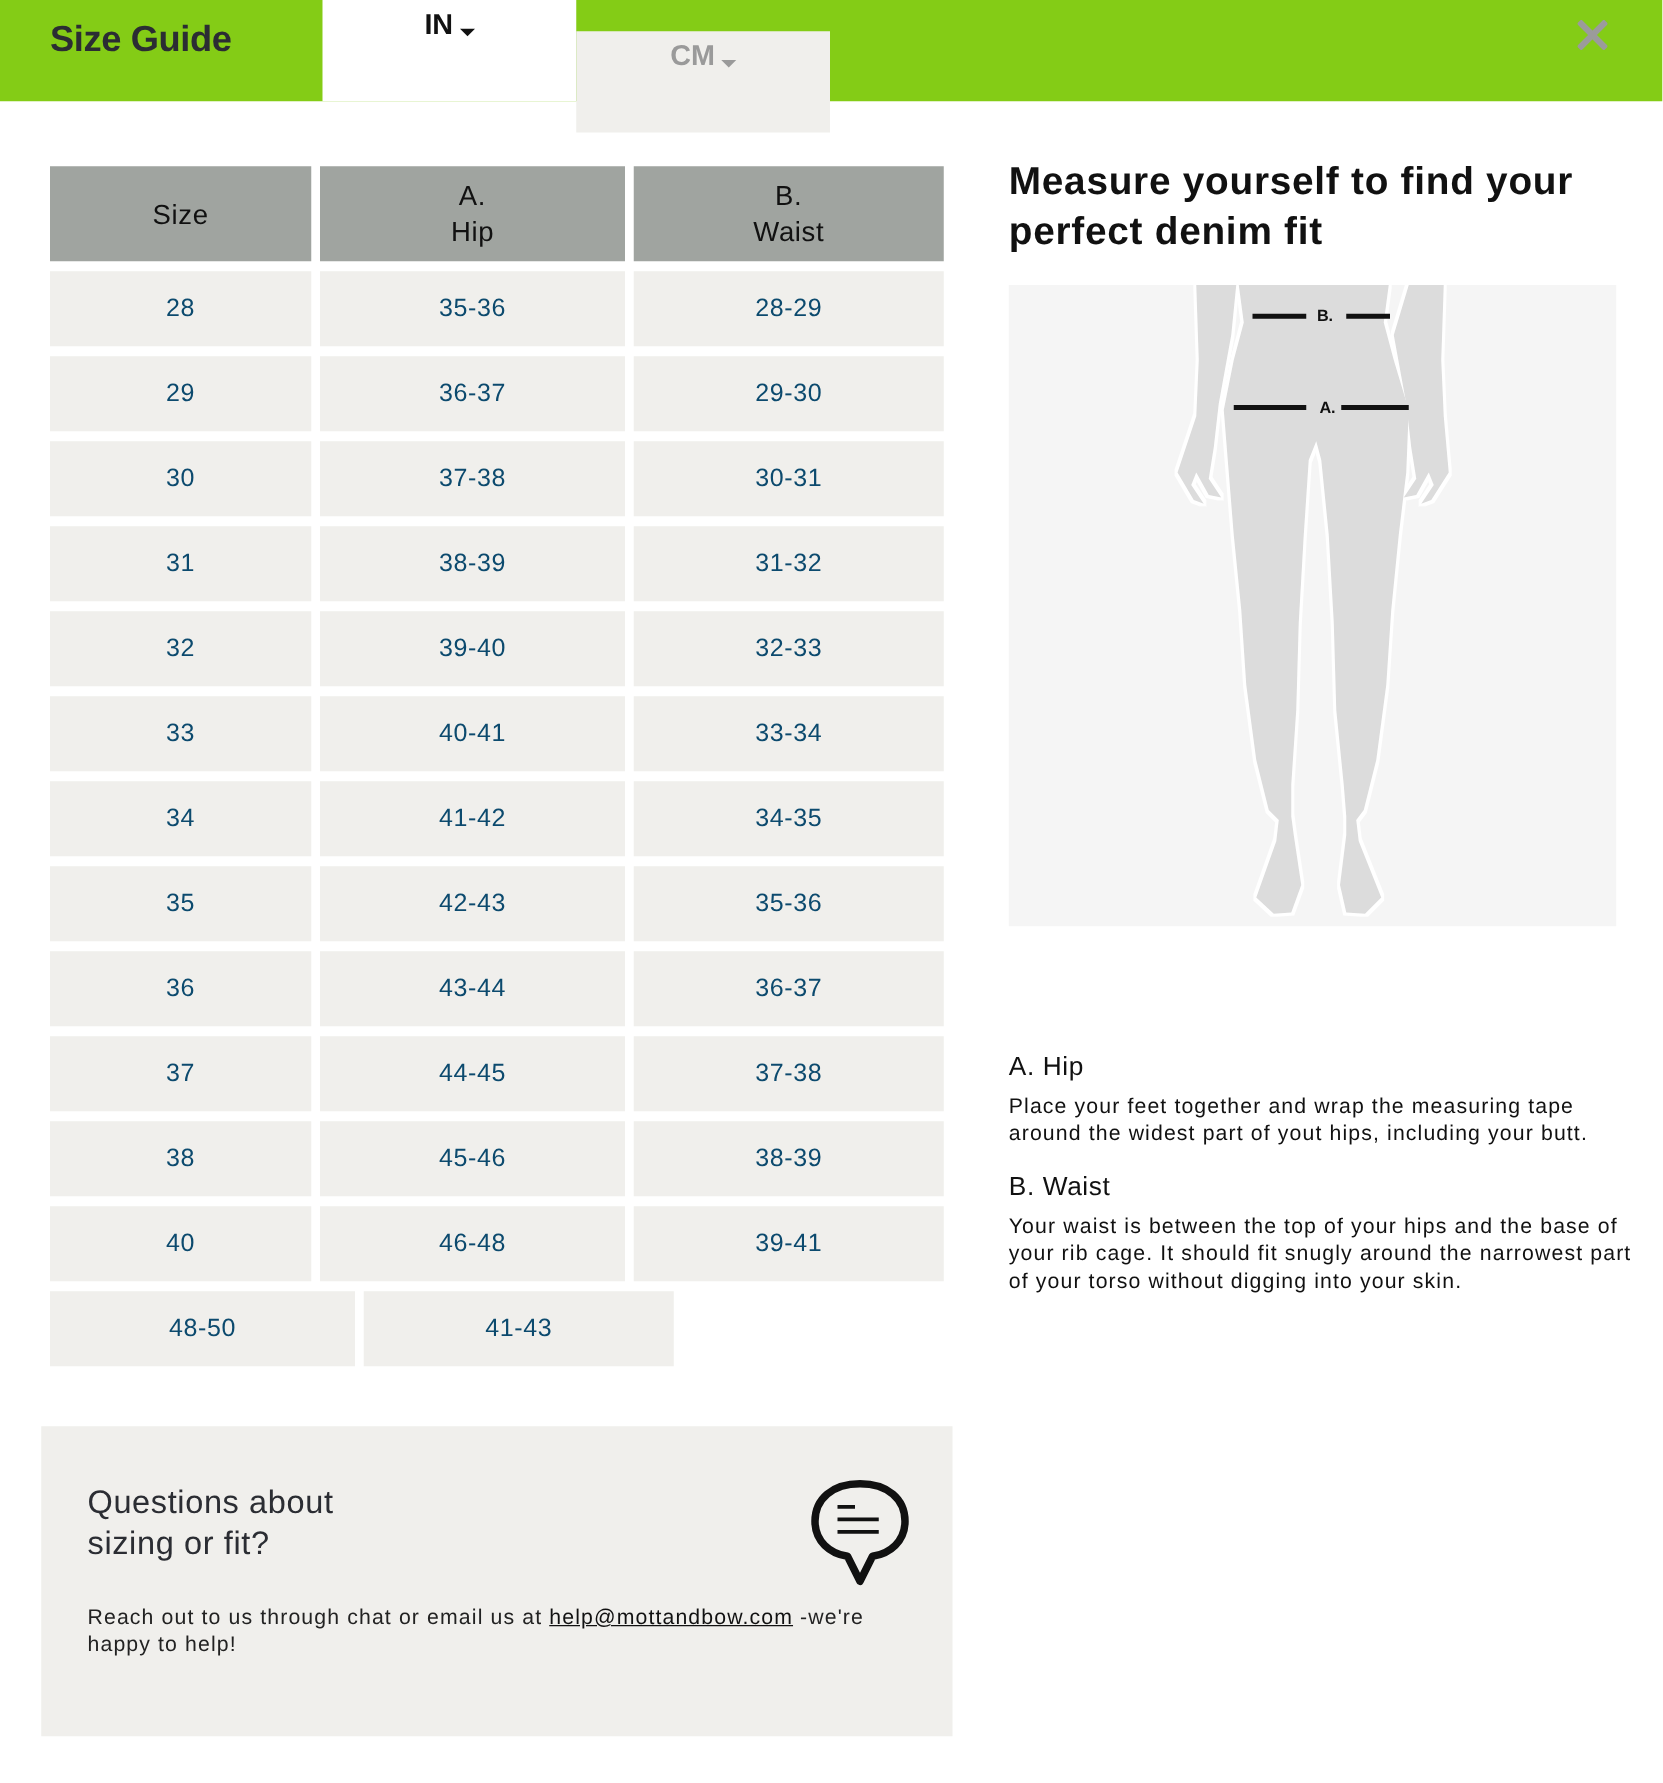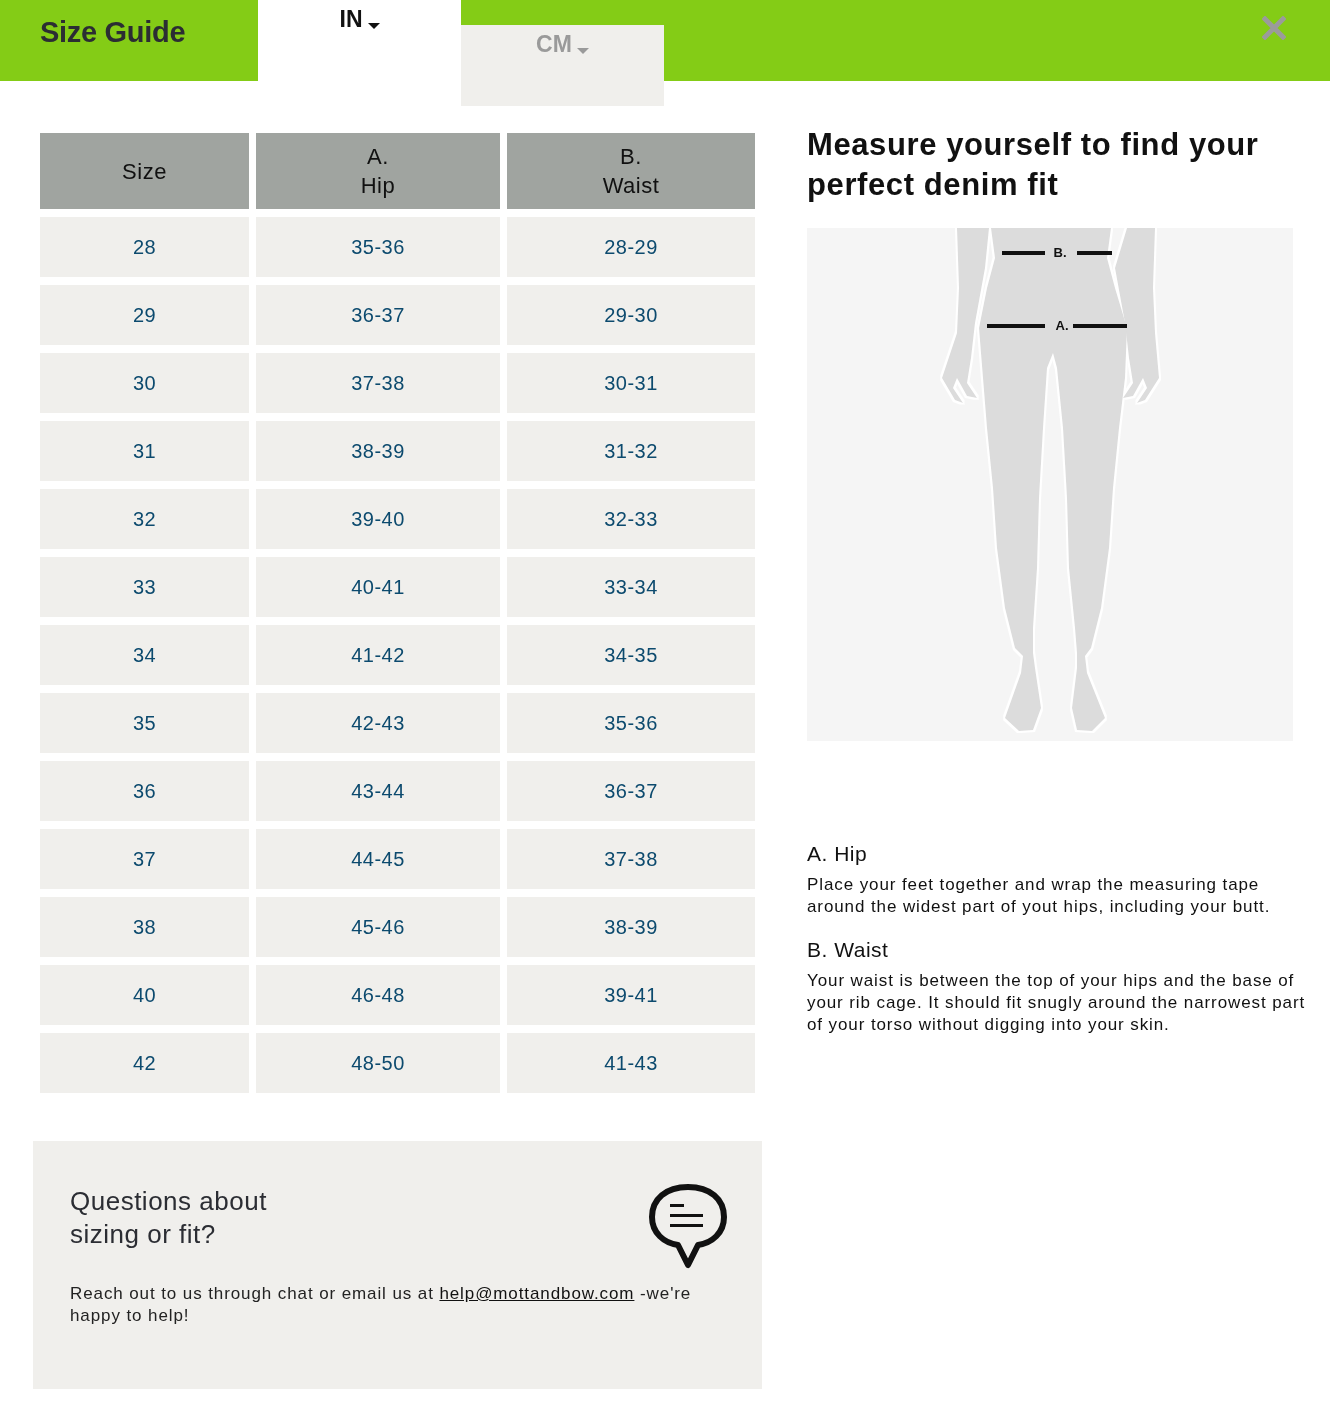--- a/index.html
+++ b/index.html
@@ -218,23 +218,20 @@
         </div>
     <div class="cell c2">
           <span>46-48</span>
         </div>
     <div class="cell c3">
           <span>39-41</span>
         </div>
   </div>
 
   <div class="row">
-    <div class="cell c1">
-          <span>42</span>
-        </div>
     <div class="cell c2">
           <span>48-50</span>
         </div>
     <div class="cell c3">
           <span>41-43</span>
         </div>
   </div>
 </div>
 </div>
 

